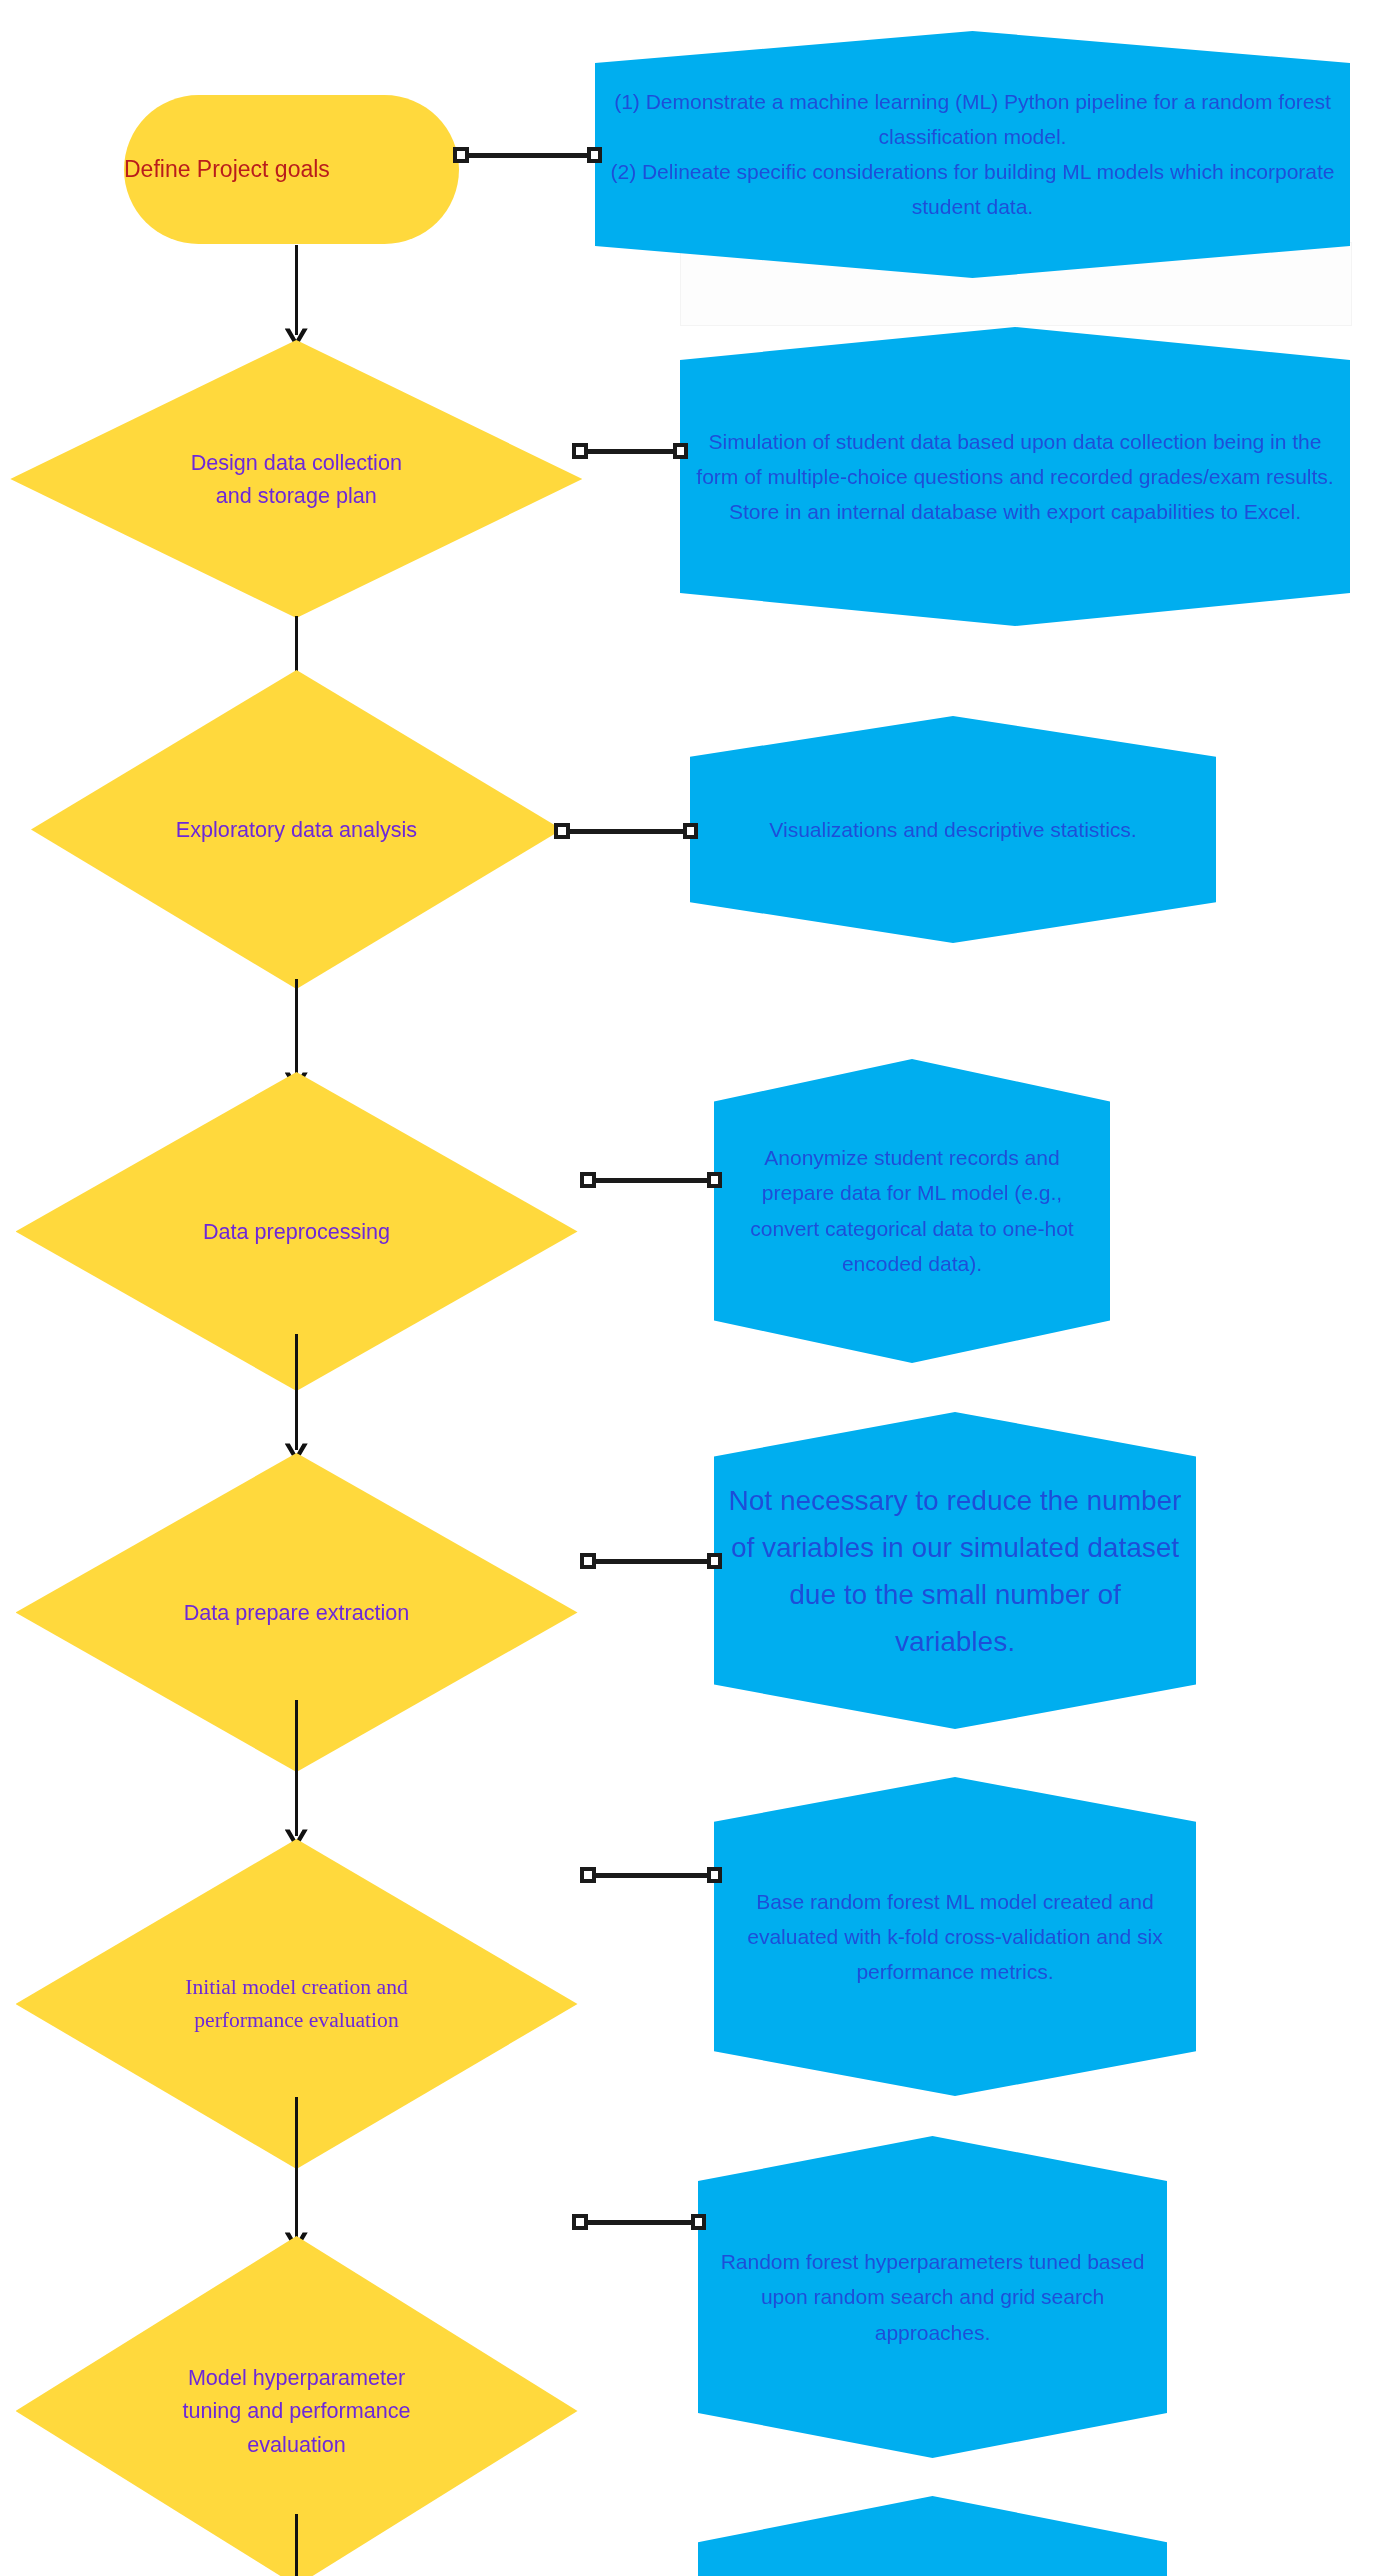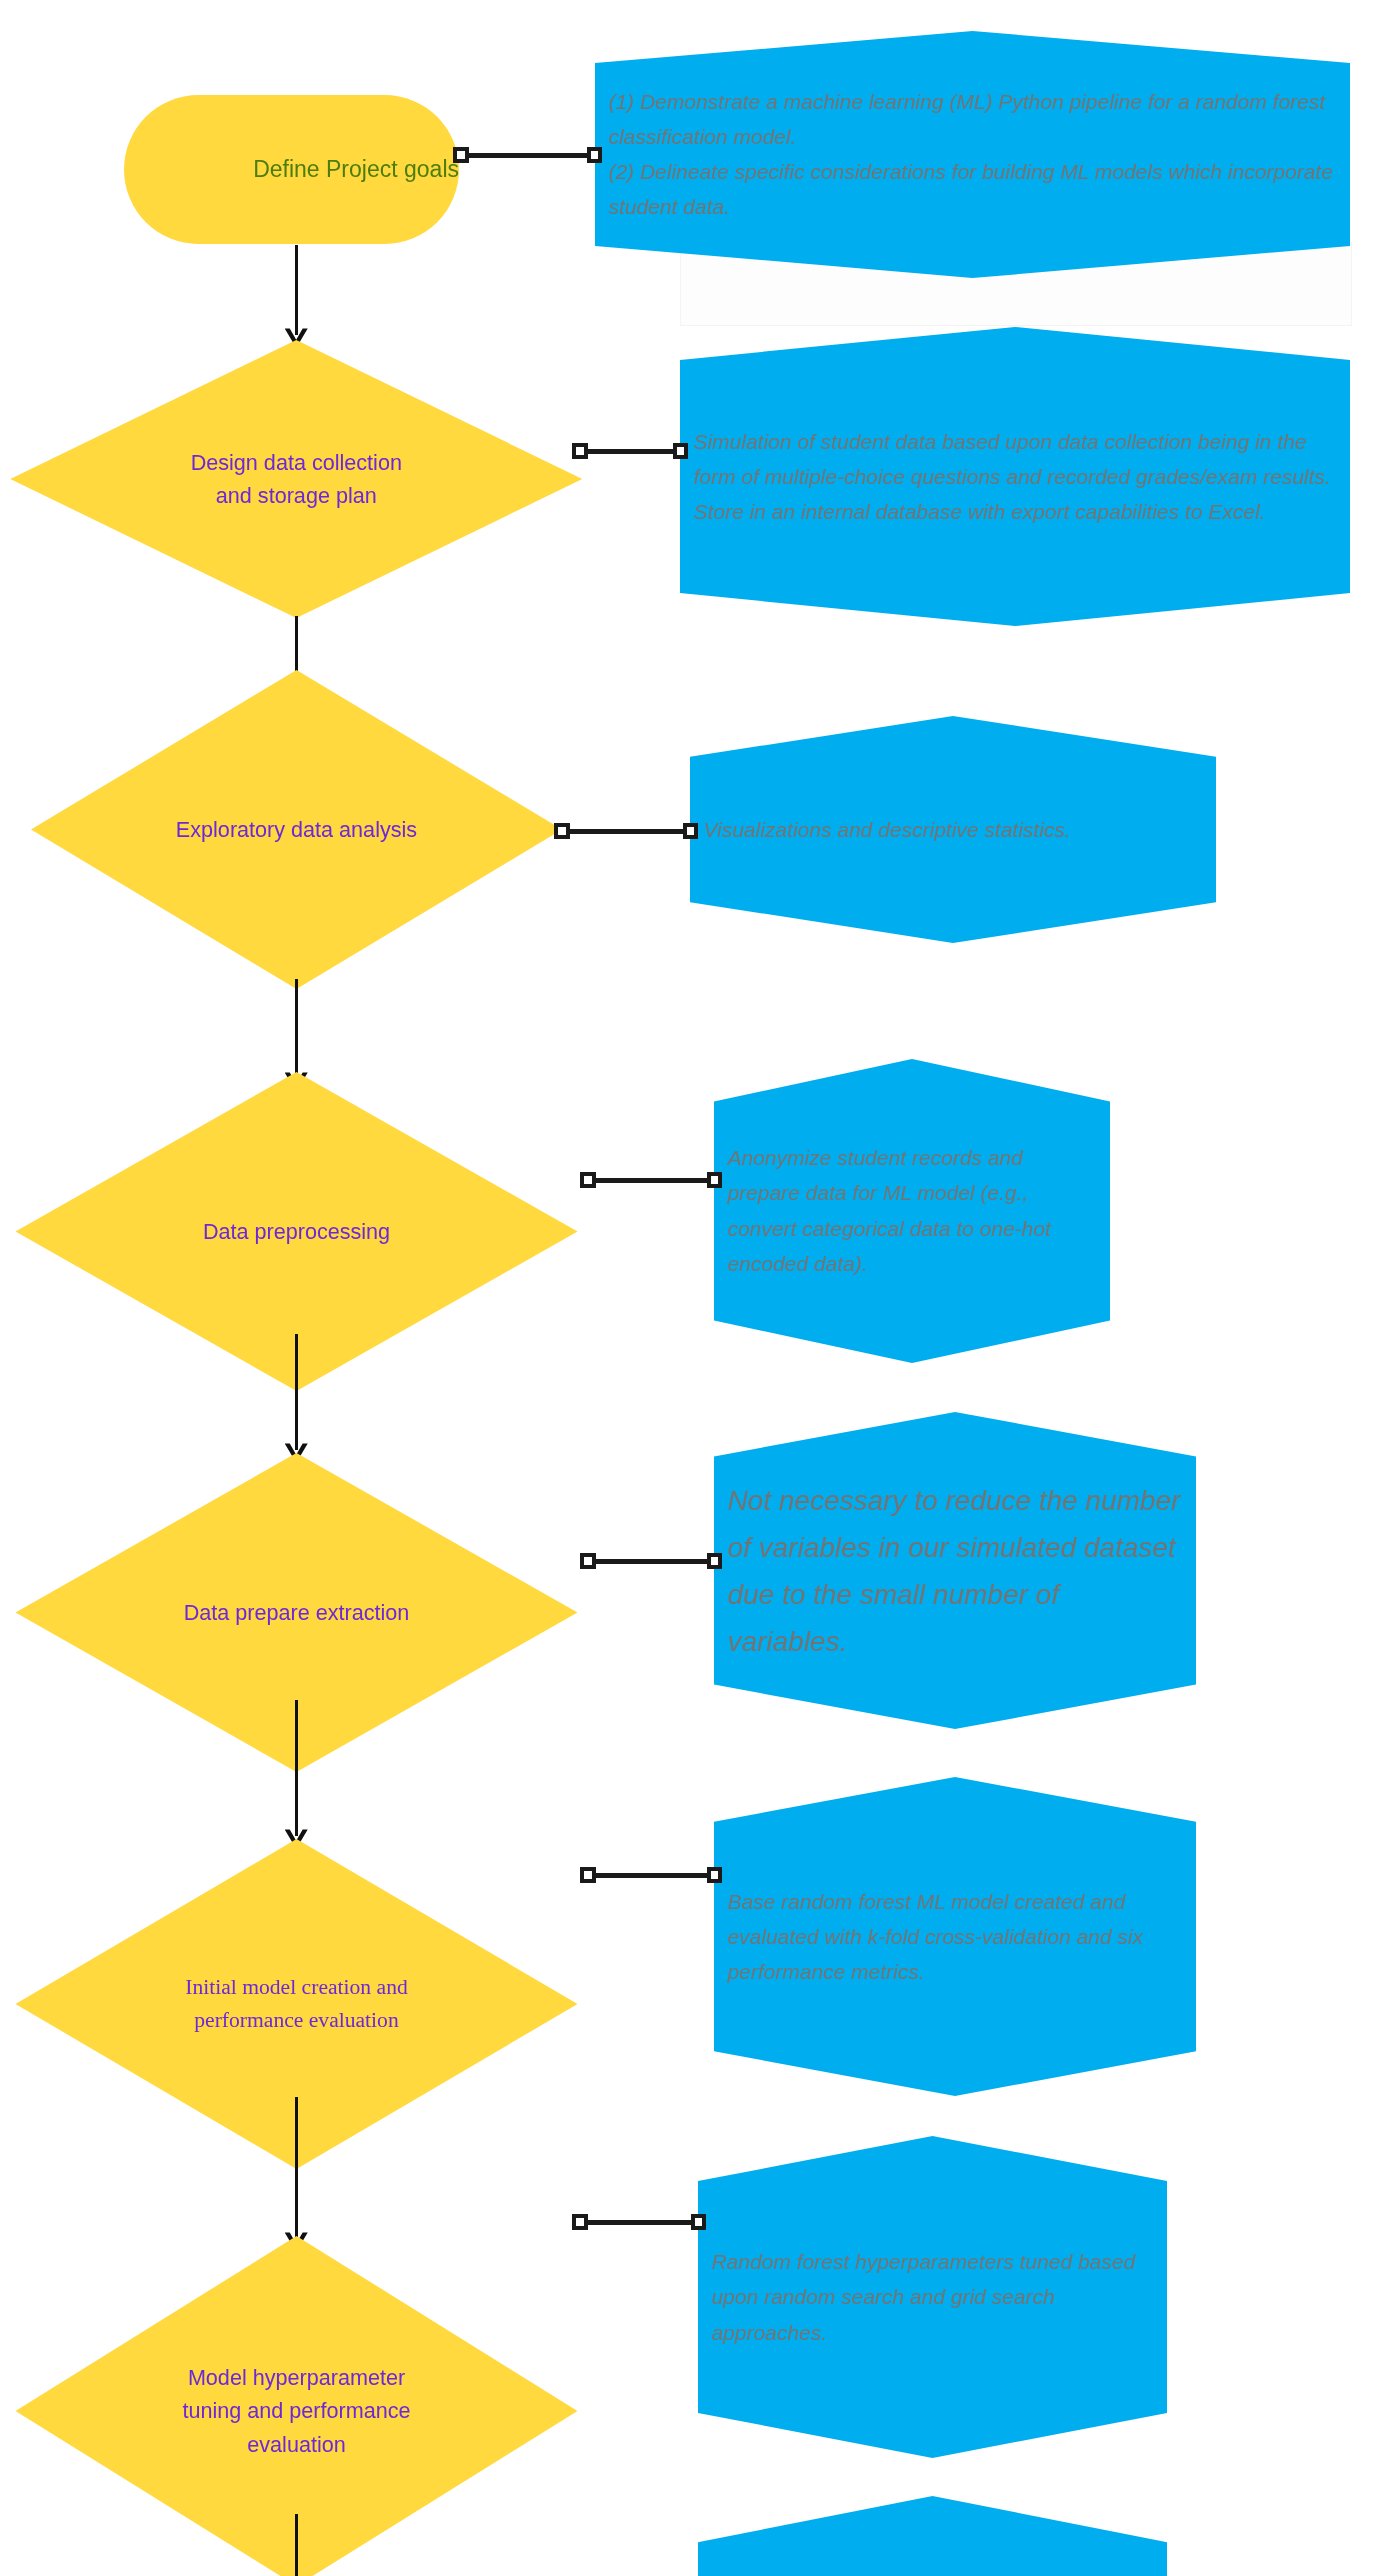--- a/index.html
+++ b/index.html
@@ -9,23 +9,23 @@
     width:1375px;
     height:3042px;
     background:#ffffff;
     overflow:hidden;
   }
   .node{
     position:absolute;
     box-sizing:border-box;
     display:flex;
     align-items:center;
-    justify-content:flex-end;
+    justify-content:flex-start;
     text-align:center;
-    color:#4d7c0f;
+    color:#b91c1c;
     line-height:1.55;
   }
   
   .stadium{
     background:var(--yellow);
     border-radius:5151px;
   }
   .diamond-wrap{
     position:absolute;
   }
@@ -53,27 +53,26 @@
   .note-shape{
     position:absolute;
     inset:0;
     background:var(--blue);
   }
   .note-label{
     position:absolute;
     left:0;right:0;
     top:50%;
     transform:translateY(-50%);
-    text-align:left;
-    color:#737373;
+    text-align:center;
+    color:#1d4ed8;
     line-height:1.68;
     padding:0 13.4px;
     box-sizing:border-box;
     white-space:pre-line;
-    font-style:italic;
   }
   
   .link{
     position:absolute;
     height:0;
   }
   .link-line{
     position:absolute;
     left:7.2px;right:7.2px;
     top:50%;

